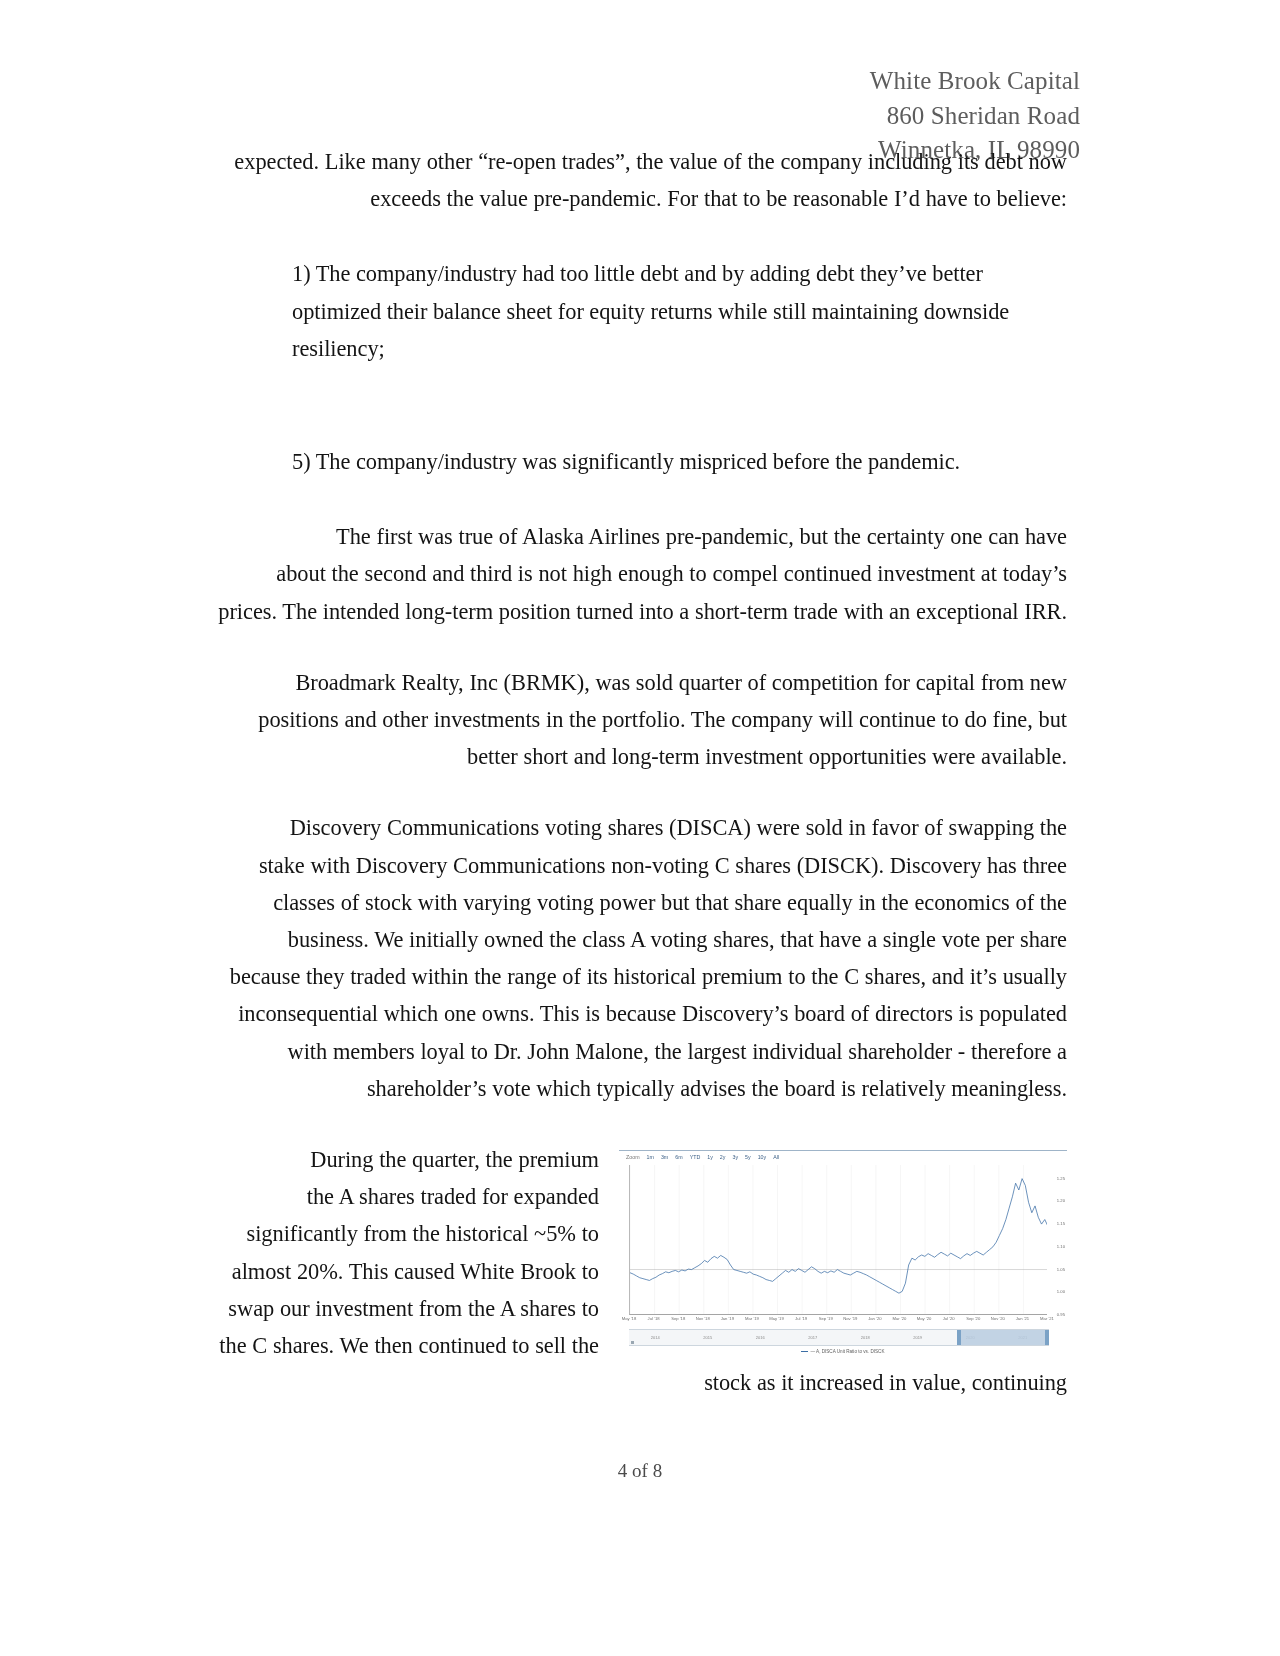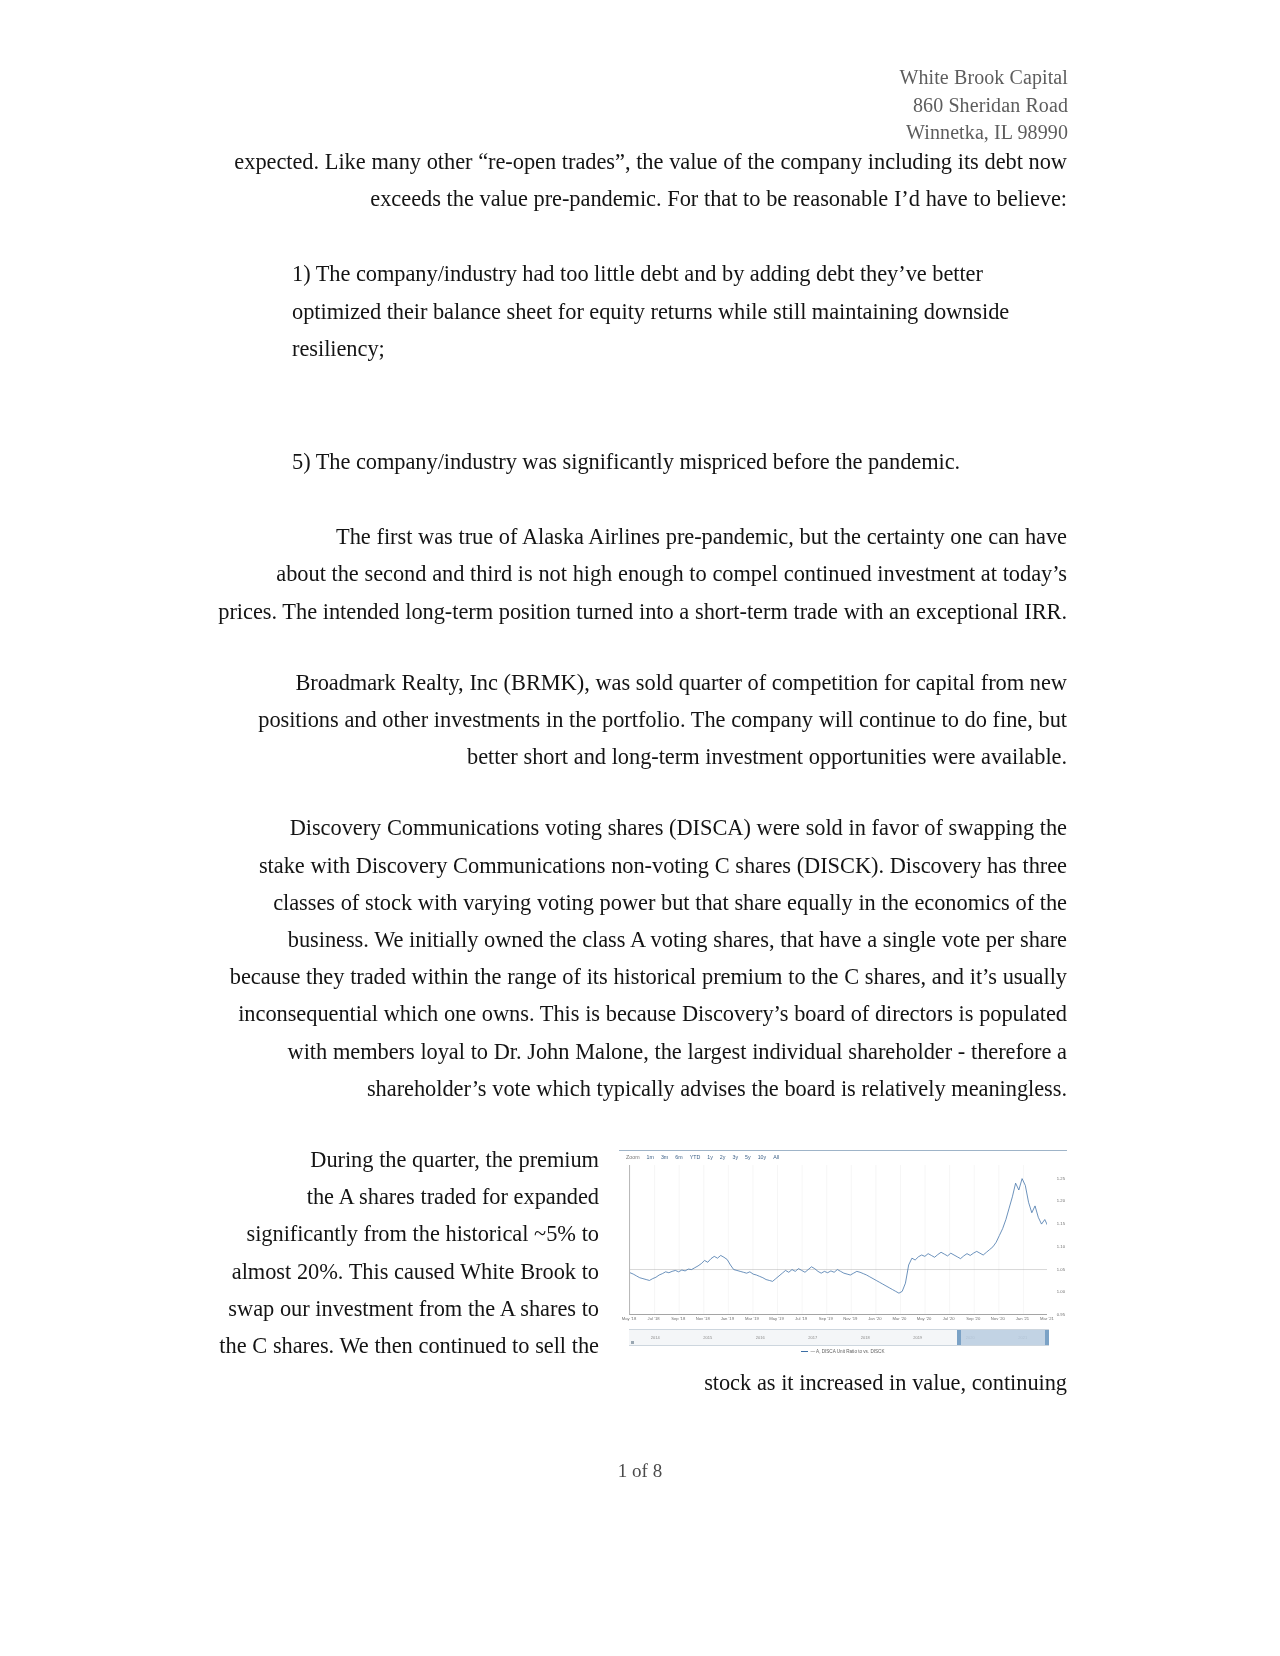--- a/index.html
+++ b/index.html
@@ -14,24 +14,24 @@
     background: #ffffff;
     font-family: "Liberation Serif", "DejaVu Serif", serif;
     color: #1a1a1a;
     overflow: hidden;
   }
 
   
   .letterhead {
     position: absolute;
     top: 64px;
-    right: 212px;
+    right: 200px;
     text-align: right;
     font-family: "Liberation Serif", "DejaVu Serif", serif;
-    font-size: 20px;
+    font-size: 25px;
     line-height: 1.38;
     color: #5d5d5d;
     letter-spacing: 0.1px;
   }
   .letterhead div { white-space: nowrap; }
 
   
   .body-col {
     position: absolute;
     left: 212px;
@@ -350,16 +350,16 @@
 
         </div>
       </div>
 
       <p class="para indent">During the quarter, the premium the A shares traded for expanded significantly from the historical ~5% to almost 20%. This caused White Brook to swap our investment from the A shares to the C shares. We then continued to sell the stock as it increased in value, continuing</p>
     </div>
 
   </div>
 
   <div class="footer">
-    <span>1 of 8</span>
+    <span>4 of 8</span>
   </div>
 
 </div>
 
 </body></html>

